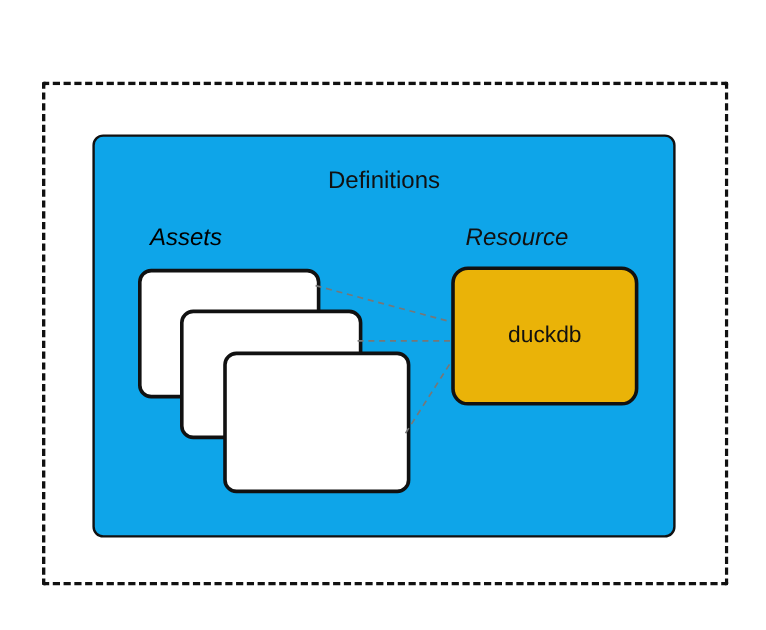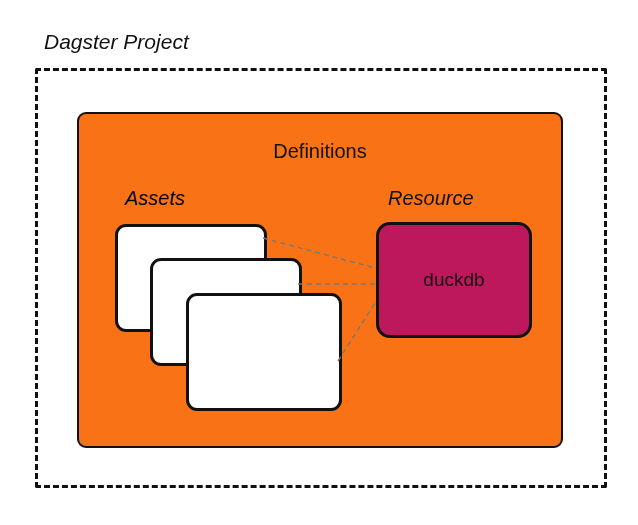--- a/index.html
+++ b/index.html
@@ -36,21 +36,21 @@
     background: transparent;
   }
   .definitions-box {
     position: absolute;
     left: 77px;
     top: 112px;
     width: 482px;
     height: 332px;
     border: 2px solid #111111;
     border-radius: 9px;
-    background: #f97316;
+    background: #0ea5e9;
   }
   .definitions-label {
     position: absolute;
     left: 0;
     right: 0;
     top: 26px;
     text-align: center;
     font-size: 20px;
     color: #111111;
   }
@@ -78,21 +78,21 @@
   }
   .asset-card.card-1 { left: 115px; top: 224px; width: 146px; height: 102px; z-index: 1; }
   .asset-card.card-2 { left: 150px; top: 258px; width: 146px; height: 102px; z-index: 2; }
   .asset-card.card-3 { left: 186px; top: 293px; width: 150px; height: 112px; z-index: 3; }
   .resource-box {
     position: absolute;
     left: 376px;
     top: 222px;
     width: 150px;
     height: 110px;
-    background: #be185d; 
+    background: #eab308; 
     border: 3px solid #111111;
     border-radius: 14px;
     display: flex;
     align-items: center;
     justify-content: center;
     font-size: 19px;
     color: #111111;
     z-index: 2;
   }
   .connector-svg {
@@ -108,21 +108,20 @@
     stroke: #777777; 
     stroke-width: 1.4;
     stroke-dasharray: 5 4;
   }
 </style>
 </head>
 <body>
 
 <div class="canvas">
 
-  <div class="project-title">Dagster Project</div>
 
   <div class="project-boundary"></div>
 
   <div class="definitions-box">
     <div class="definitions-label">Definitions</div>
   </div>
 
   <div class="assets-label">Assets</div>
 
   <div class="resource-label">Resource</div>

